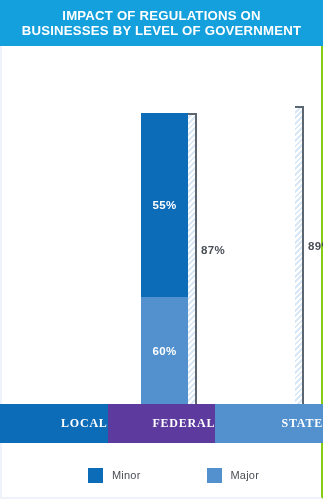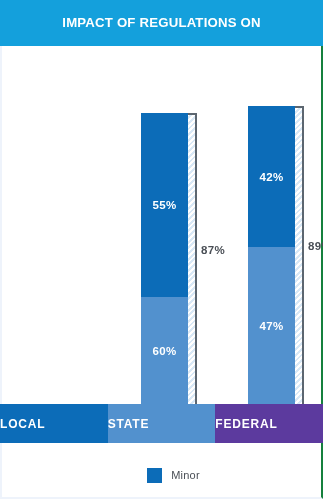--- a/index.html
+++ b/index.html
@@ -13,21 +13,21 @@
     font-family: "Liberation Sans", sans-serif;
     overflow: hidden;
   }
   .infographic {
     position: relative;
     width: 323px;
     height: 499px;
     box-sizing: border-box;
     background: #ffffff;
     border-left: 2px solid #eef3fb;
-    border-right: 2px solid #15803d;
+    border-right: 2px solid #84cc16;
     border-bottom: 2px solid #eef3fb;
   }
 
   
   .header {
     position: absolute;
     left: -2px;
     top: 0;
     width: 323px;
     height: 46px;
@@ -123,21 +123,22 @@
     left: -2px;
     top: 404px;
     width: 323px;
     height: 39px;
     display: flex;
   }
   .cat {
     flex: 1 1 0;
     display: flex;
     align-items: center;
-    justify-content: flex-start;
+    justify-content: flex-end;
+    font-family: Liberation Serif, serif;
   }
   .cat-label {
     color: #ffffff;
     font-size: 12px;
     font-weight: bold;
     letter-spacing: 0.8px;
     text-transform: uppercase;
   }
 
   
@@ -170,66 +171,63 @@
   }
 </style>
 </head>
 <body>
 
 <div class="infographic">
 
   <div class="header">
     <div class="header-title">
       <span>IMPACT OF REGULATIONS ON</span>
+      <span class="line2">BUSINESSES BY LEVEL OF GOVERNMENT</span>
     </div>
   </div>
 
   <div class="plot">
 
 
     <div class="group g1">
       <div class="bar" style="height:291px;">
         <div class="seg seg-minor" style="height:184px;">
           <span class="seg-label">55%</span>
         </div>
         <div class="seg seg-major" style="height:107px;">
           <span class="seg-label">60%</span>
         </div>
       </div>
       <div class="total-col" style="height:291px;"></div>
       <div class="total-label" style="bottom:148px;margin-top:40px;">87%</div>
     </div>
 
     <div class="group g2">
-      <div class="bar" style="height:298px;">
-        <div class="seg seg-minor" style="height:141px;">
-          <span class="seg-label">42%</span>
-        </div>
-        <div class="seg seg-major" style="height:157px;">
-          <span class="seg-label">47%</span>
-        </div>
-      </div>
       <div class="total-col" style="height:298px;"></div>
       <div class="total-label" style="bottom:152px;">89%</div>
     </div>
 
   </div>
 
   <div class="cat-strip">
     <div class="cat" style="background:#0c6cb8;">
       <span class="cat-label">LOCAL</span>
     </div>
+    <div class="cat" style="background:#5c3a9e;">
+      <span class="cat-label">FEDERAL</span>
+    </div>
     <div class="cat" style="background:#5291ce;">
       <span class="cat-label">STATE</span>
-    </div>
-    <div class="cat" style="background:#5c3a9e;">
-      <span class="cat-label">FEDERAL</span>
     </div>
   </div>
 
   <div class="legend">
     <div class="legend-item">
       <span class="legend-swatch" style="background:#0c6cb8;"></span>
       <span class="legend-text">Minor</span>
     </div>
+    <div class="legend-item">
+      <span class="legend-swatch" style="background:#5291ce;"></span>
+      <span class="legend-text">Major</span>
+    </div>
   </div>
 
 </div>
 
 </body></html>

